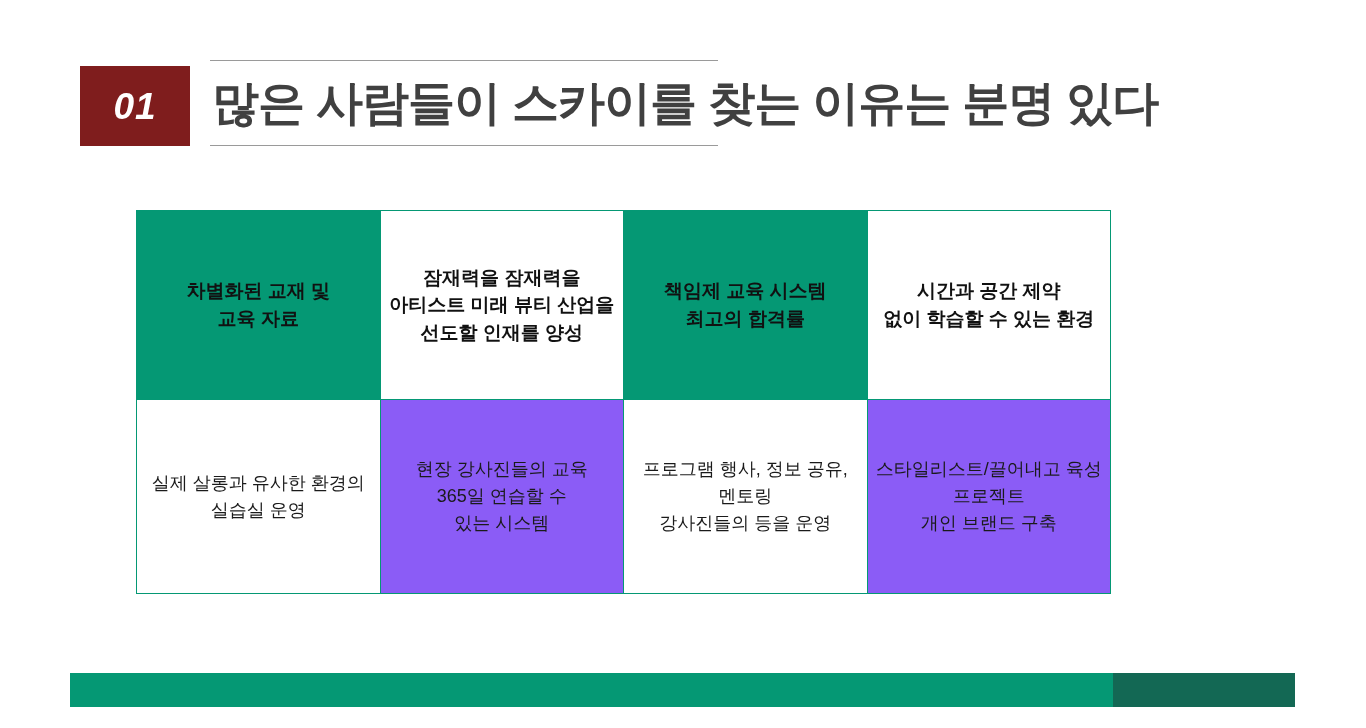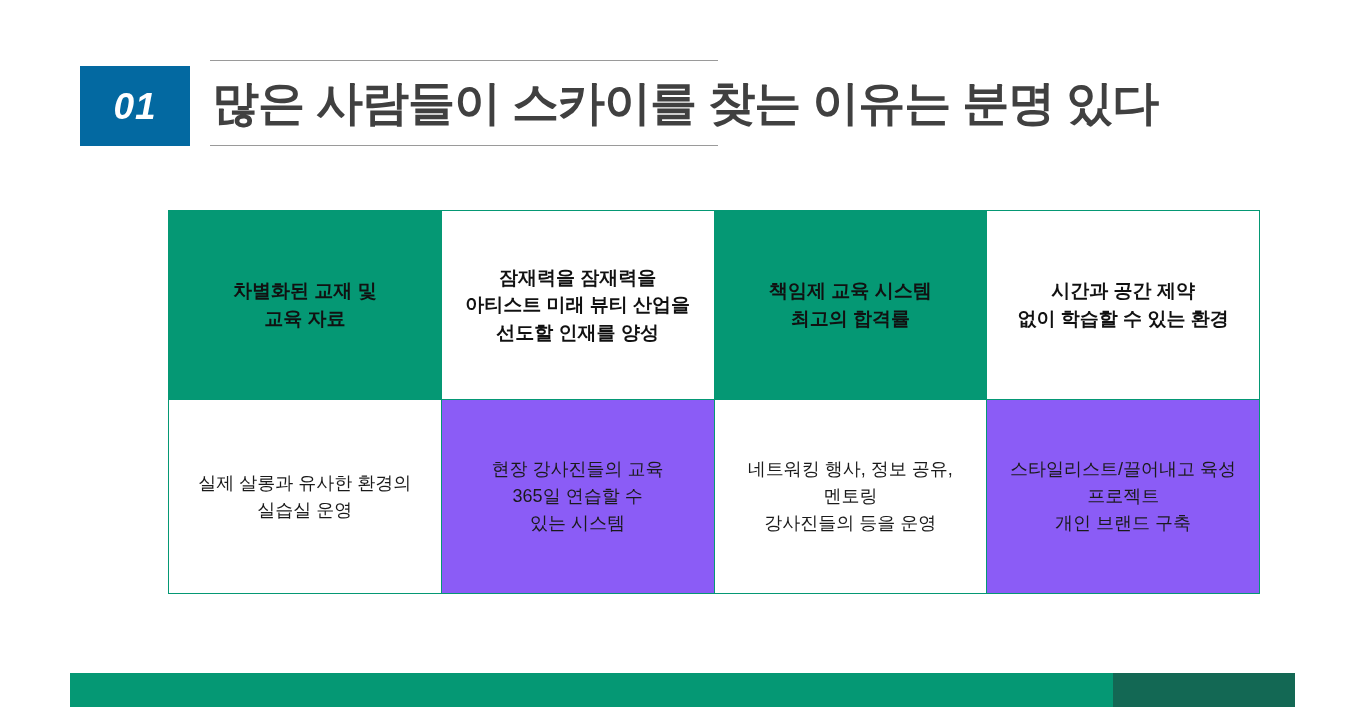--- a/index.html
+++ b/index.html
@@ -23,21 +23,21 @@
     width: 1366px;
     height: 180px;
   }
 
   .number-badge {
     position: absolute;
     left: 80px;
     top: 66px;
     width: 110px;
     height: 80px;
-    background: #0369a1;
+    background: #7f1d1d;
     display: flex;
     align-items: center;
     justify-content: center;
   }
   .number-badge-text {
     color: #ffffff;
     font-size: 37px;
     font-weight: bold;
     font-style: italic;
     letter-spacing: 1px;
@@ -74,25 +74,24 @@
     width: 508px;
     height: 1px;
     background: #9a9a9a;
   }
 
   
   .feature-table {
     position: absolute;
     left: 136px;
     top: 210px;
-    width: 1092px;
+    width: 975px;
     height: 365px;
     border-collapse: collapse;
     table-layout: fixed;
-    margin-left: 32px;
   }
   .feature-table td {
     border: 1px solid #059874;
     text-align: center;
     vertical-align: middle;
     padding: 4px 8px;
   }
   .feature-table tr.head-row td {
     height: 180px;
     font-size: 19px;
@@ -190,21 +189,21 @@
       </td>
       <td class="cell-gray">
         <span class="cell-lines">
           <span>현장 강사진들의 교육</span>
           <span>365일 연습할 수</span>
           <span>있는 시스템</span>
         </span>
       </td>
       <td class="cell-white">
         <span class="cell-lines">
-          <span>네트워킹 행사, 정보 공유,</span>
+          <span>프로그램 행사, 정보 공유,</span>
           <span>멘토링</span>
           <span>강사진들의 등을 운영</span>
         </span>
       </td>
       <td class="cell-gray">
         <span class="cell-lines">
           <span>스타일리스트/끌어내고 육성</span>
           <span>프로젝트</span>
           <span>개인 브랜드 구축</span>
         </span>

